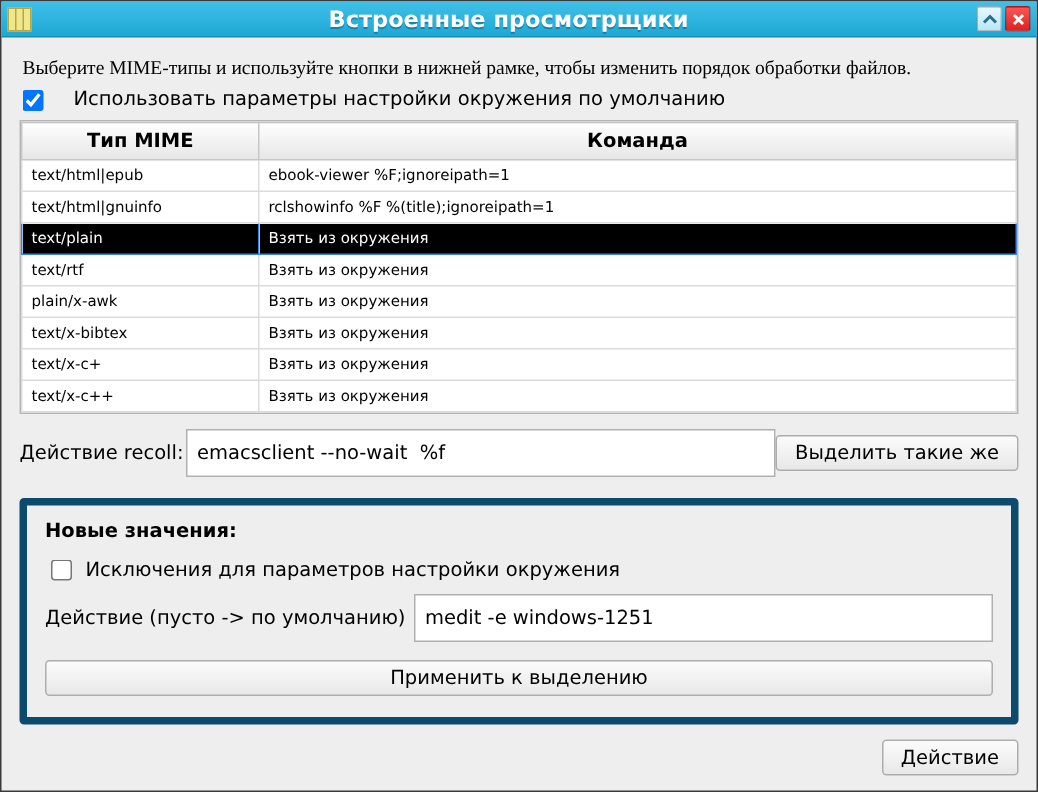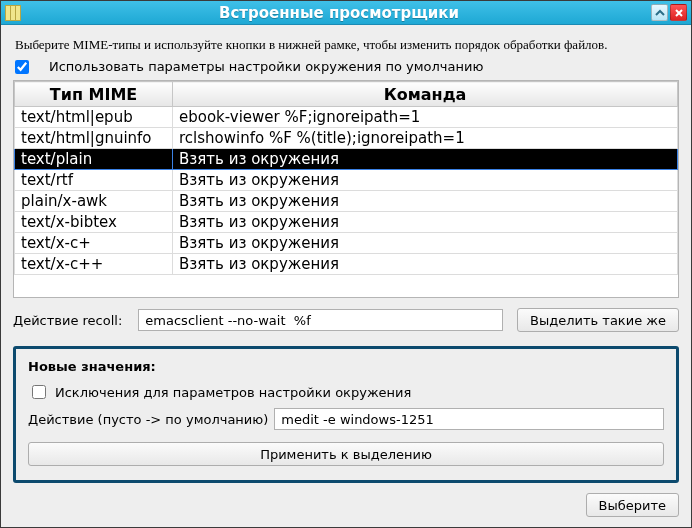--- a/index.html
+++ b/index.html
@@ -91,66 +91,66 @@
   table.mimetab {
     width: 100%;
     border-collapse: collapse;
     table-layout: fixed;
   }
   table.mimetab th {
     background: linear-gradient(to bottom,#fefefe,#e6e6e6);
     border: 1px solid #c6c6c6;
     font-weight: bold;
     padding: 2px 6px;
-    font-size: 16px;
+    font-size: 13px;
     height: 20px;
   }
   table.mimetab td {
     border: 1px solid #dcdcdc;
     padding: 1px 6px;
     height: 18px;
-    font-size: 15px;
+    font-size: 10px;
     white-space: nowrap;
     overflow: hidden;
   }
   table.mimetab col.c1 { width: 158px; }
   table.mimetab tr.selected td {
     background: #000000;
     color: #fff;
     border-color: #3b82e6;
   }
   .row2 {
     display:flex;
     align-items:center;
-    gap:14px;
+    gap:0;
     margin-top:10px;
   }
   .row2 .lbl { white-space: nowrap; margin-right: 2px;}
   .inlineinput {
     flex:1;
-    height:22px;
+    height:32px;
     border:1px solid #b0b0b0;
     background:#fff;
     padding:0 6px;
     font: inherit;
     box-sizing:border-box;
   }
   .btn {
     background: linear-gradient(to bottom,#fbfbfb,#e8e8e8);
     border:1px solid #adadad;
     border-radius:3px;
     height:24px;
     padding:0 12px;
     font: inherit;
     cursor:pointer;
     box-sizing:border-box;
   }
   .groupbox {
     margin-top:14px;
-    border:3px solid #0c4a6e;
+    border:5px solid #0c4a6e;
     border-radius:3px;
     padding:10px 12px 14px;
     position:relative;
     background:#eeeeee;
   }
   .groupbox .gtitle {
     font-weight:bold;
     margin-bottom:8px;
   }
   .grouprow { display:flex; align-items:center; gap:6px; margin-top:6px; }
@@ -263,16 +263,16 @@
 
       <div class="grouprow">
         <span class="lbl">Действие (пусто -&gt; по умолчанию)</span>
         <input class="inlineinput" value="medit -e windows-1251" style="">
       </div>
 
       <button class="btn fullbtn">Применить к выделению</button>
     </div>
 
     <div class="footer">
-      <button class="btn">Выберите</button>
+      <button class="btn">Действие</button>
     </div>
   </div>
 </div>
 
 </body></html>

